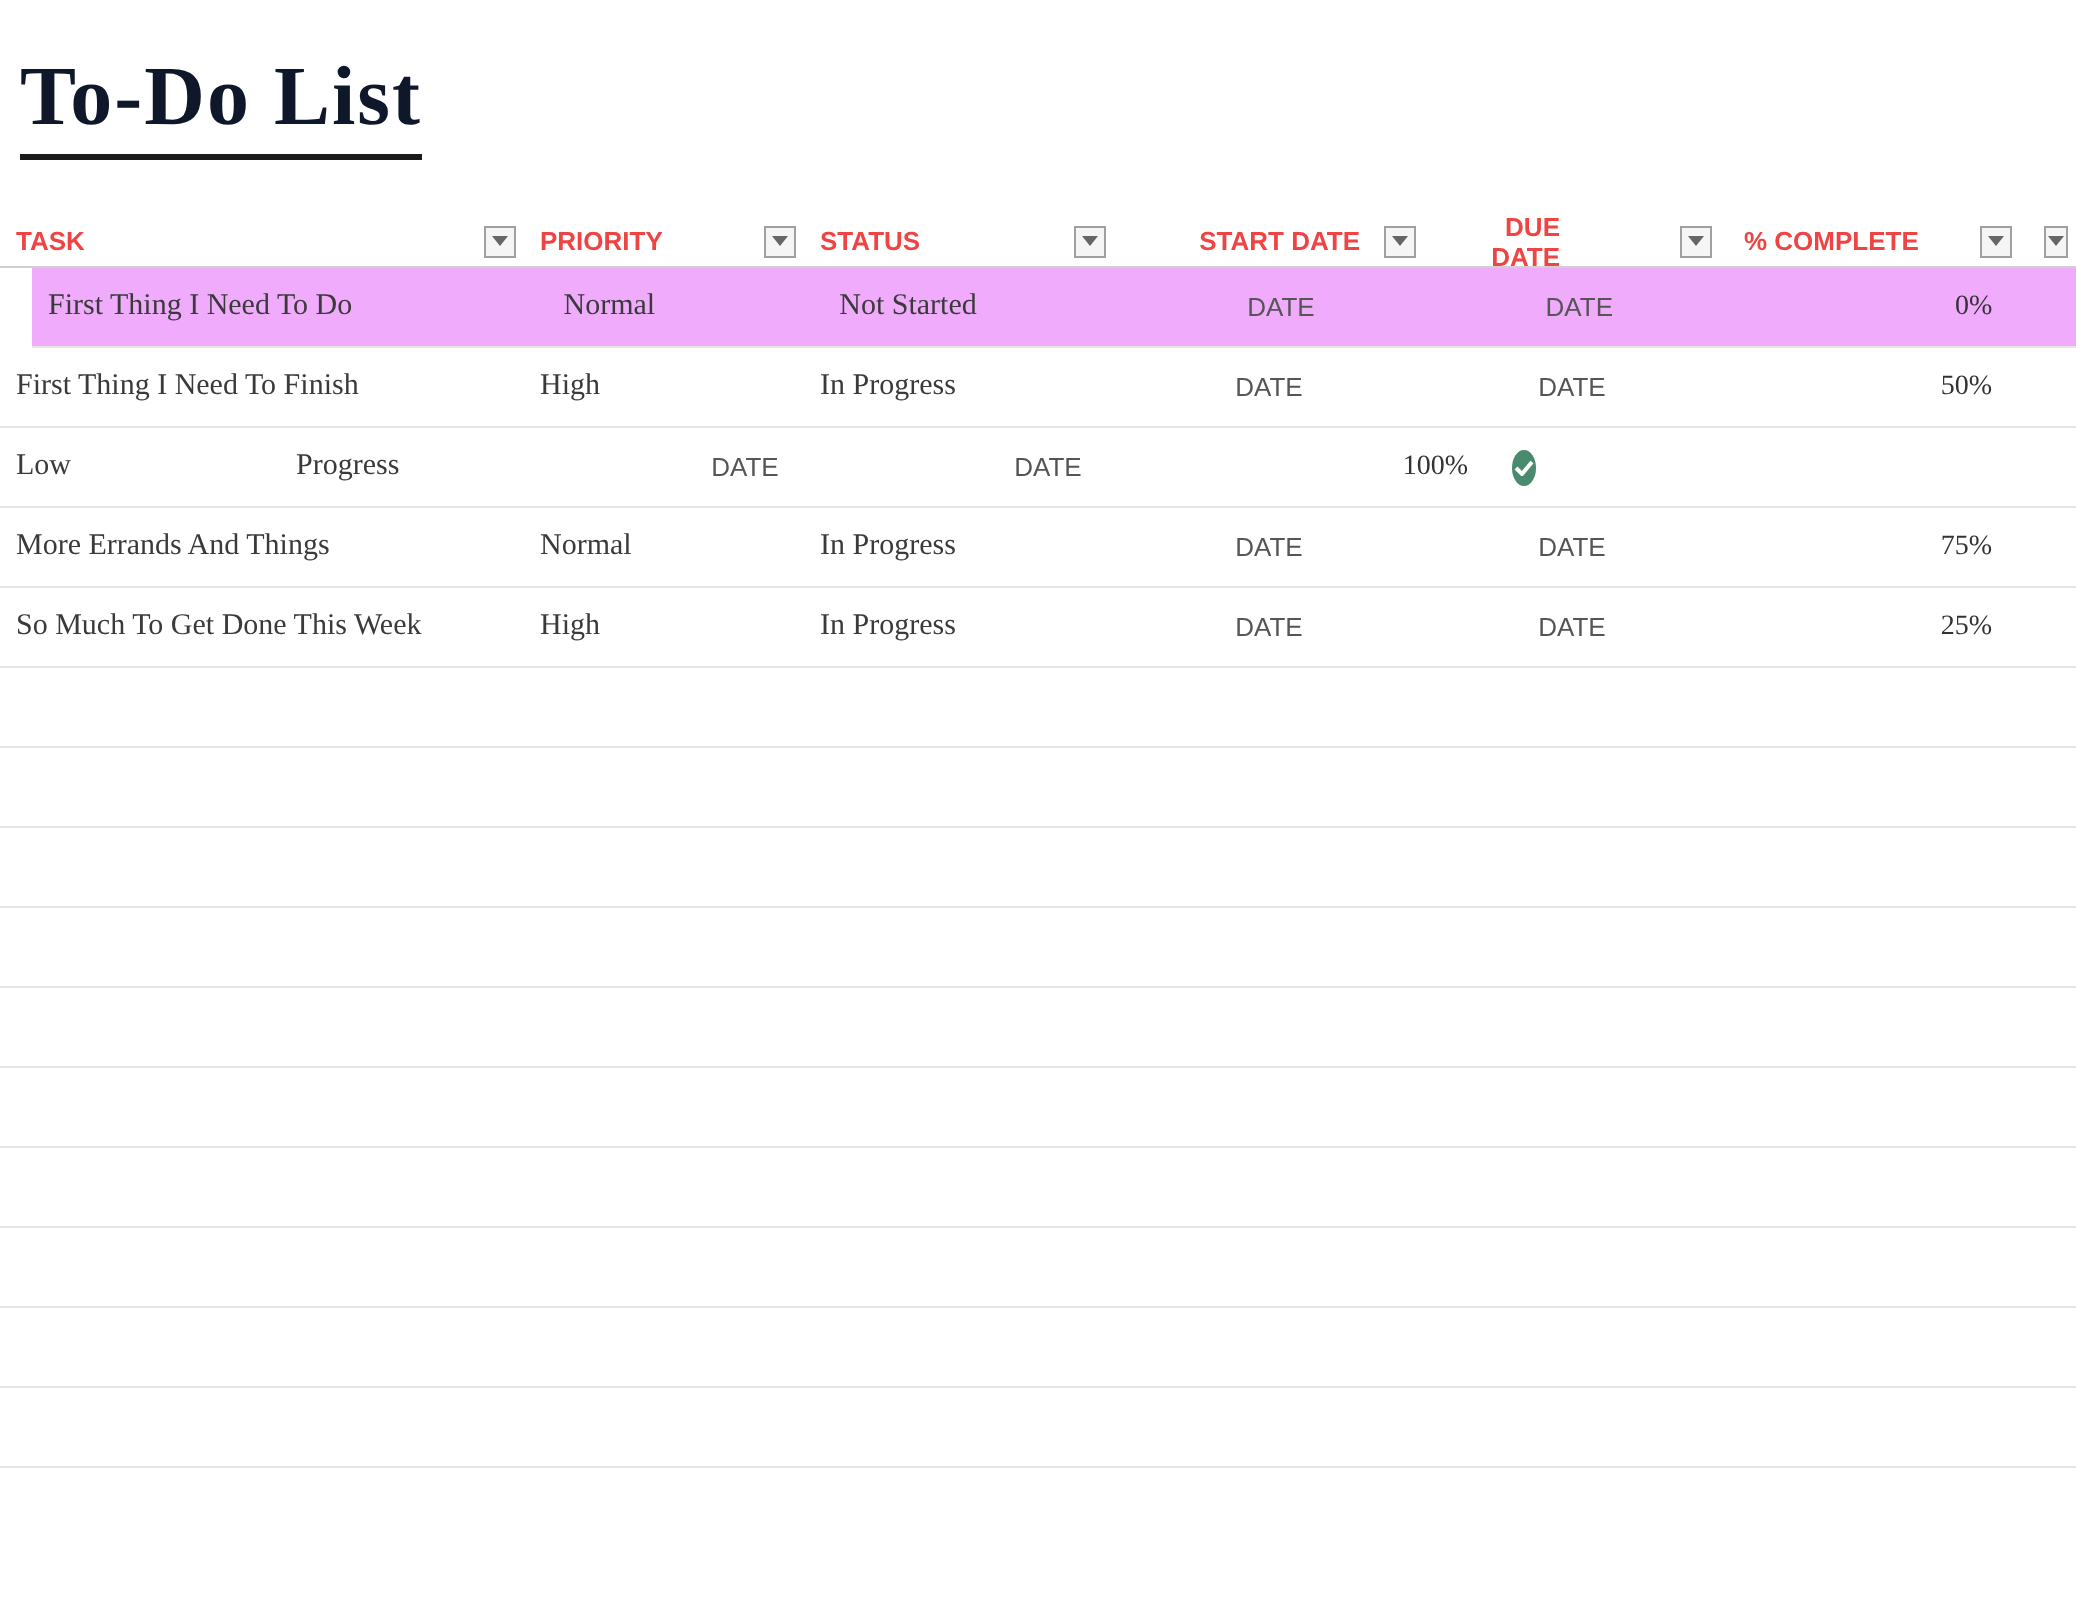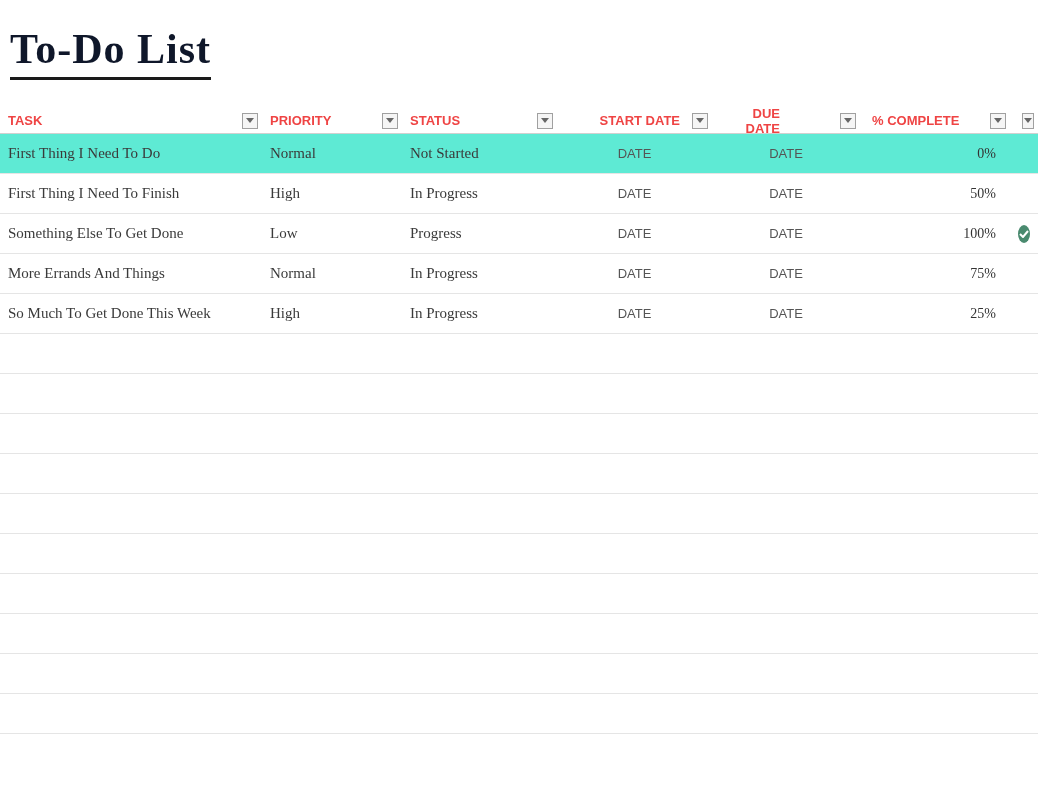--- a/index.html
+++ b/index.html
@@ -60,21 +60,22 @@
       width: 8px;
       height: 5px;
     }
     .data-row {
       display: flex;
       align-items: center;
       height: 40px;
       border-bottom: 1px solid #e5e5e5;
     }
     .data-row.selected {
-      background: #5eead4;
+      background: #f0abfc;
+      margin-left: 16px;
     }
     .empty-row {
       display: flex;
       height: 40px;
       border-bottom: 1px solid #e5e5e5;
     }
     .cell {
       font-size: 15px;
       color: #3a3a3a;
       padding: 0 8px;
@@ -241,21 +242,20 @@
         <div class="cell col-due date-cell">DATE</div>
         <div class="cell col-percent">
           <div class="percent-wrap">
             <div class="percent-bar" style="width: 50%; background: rgb(185, 163, 176);"></div>
             <span class="percent-text">50%</span>
           </div>
         </div>
         <div class="cell col-done done-cell"></div>
       </div>
       <div class="data-row">
-        <div class="cell col-task">Something Else To Get Done</div>
         <div class="cell col-priority">Low</div>
         <div class="cell col-status">Progress</div>
         <div class="cell col-start date-cell">DATE</div>
         <div class="cell col-due date-cell">DATE</div>
         <div class="cell col-percent">
           <div class="percent-wrap">
             <div class="percent-bar" style="width: 100%; background: rgb(185, 163, 176);"></div>
             <span class="percent-text">100%</span>
           </div>
         </div>

